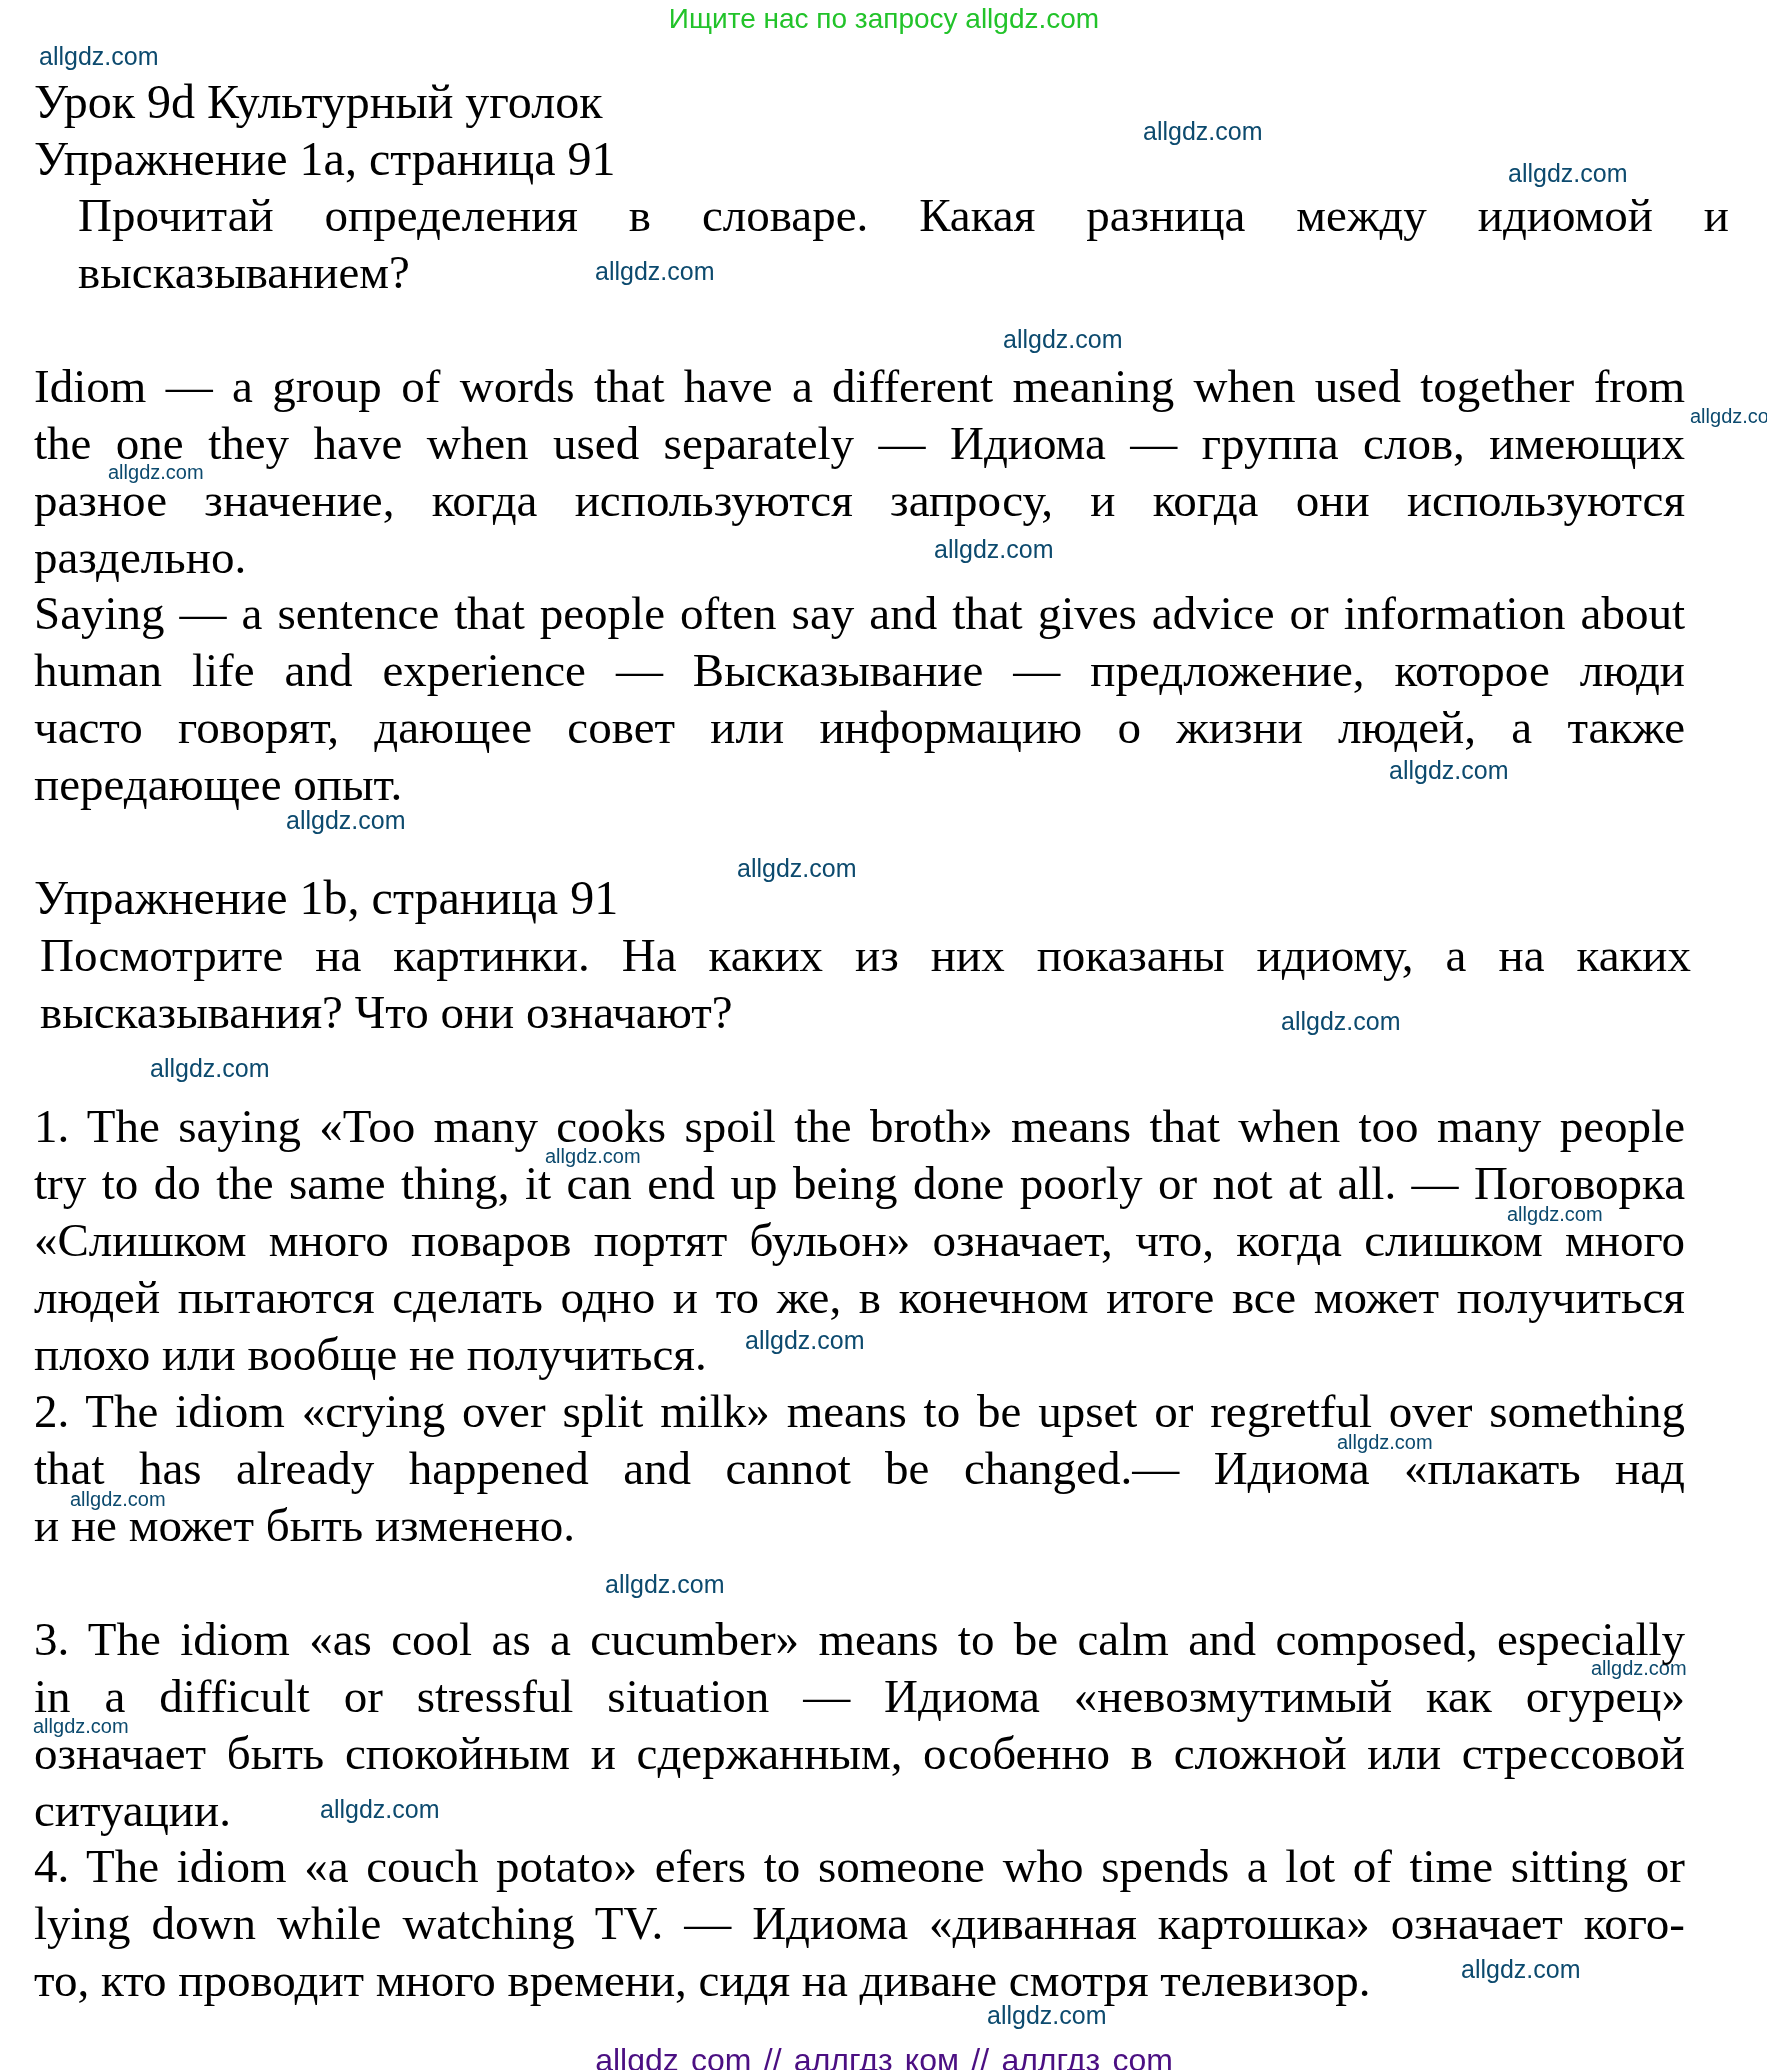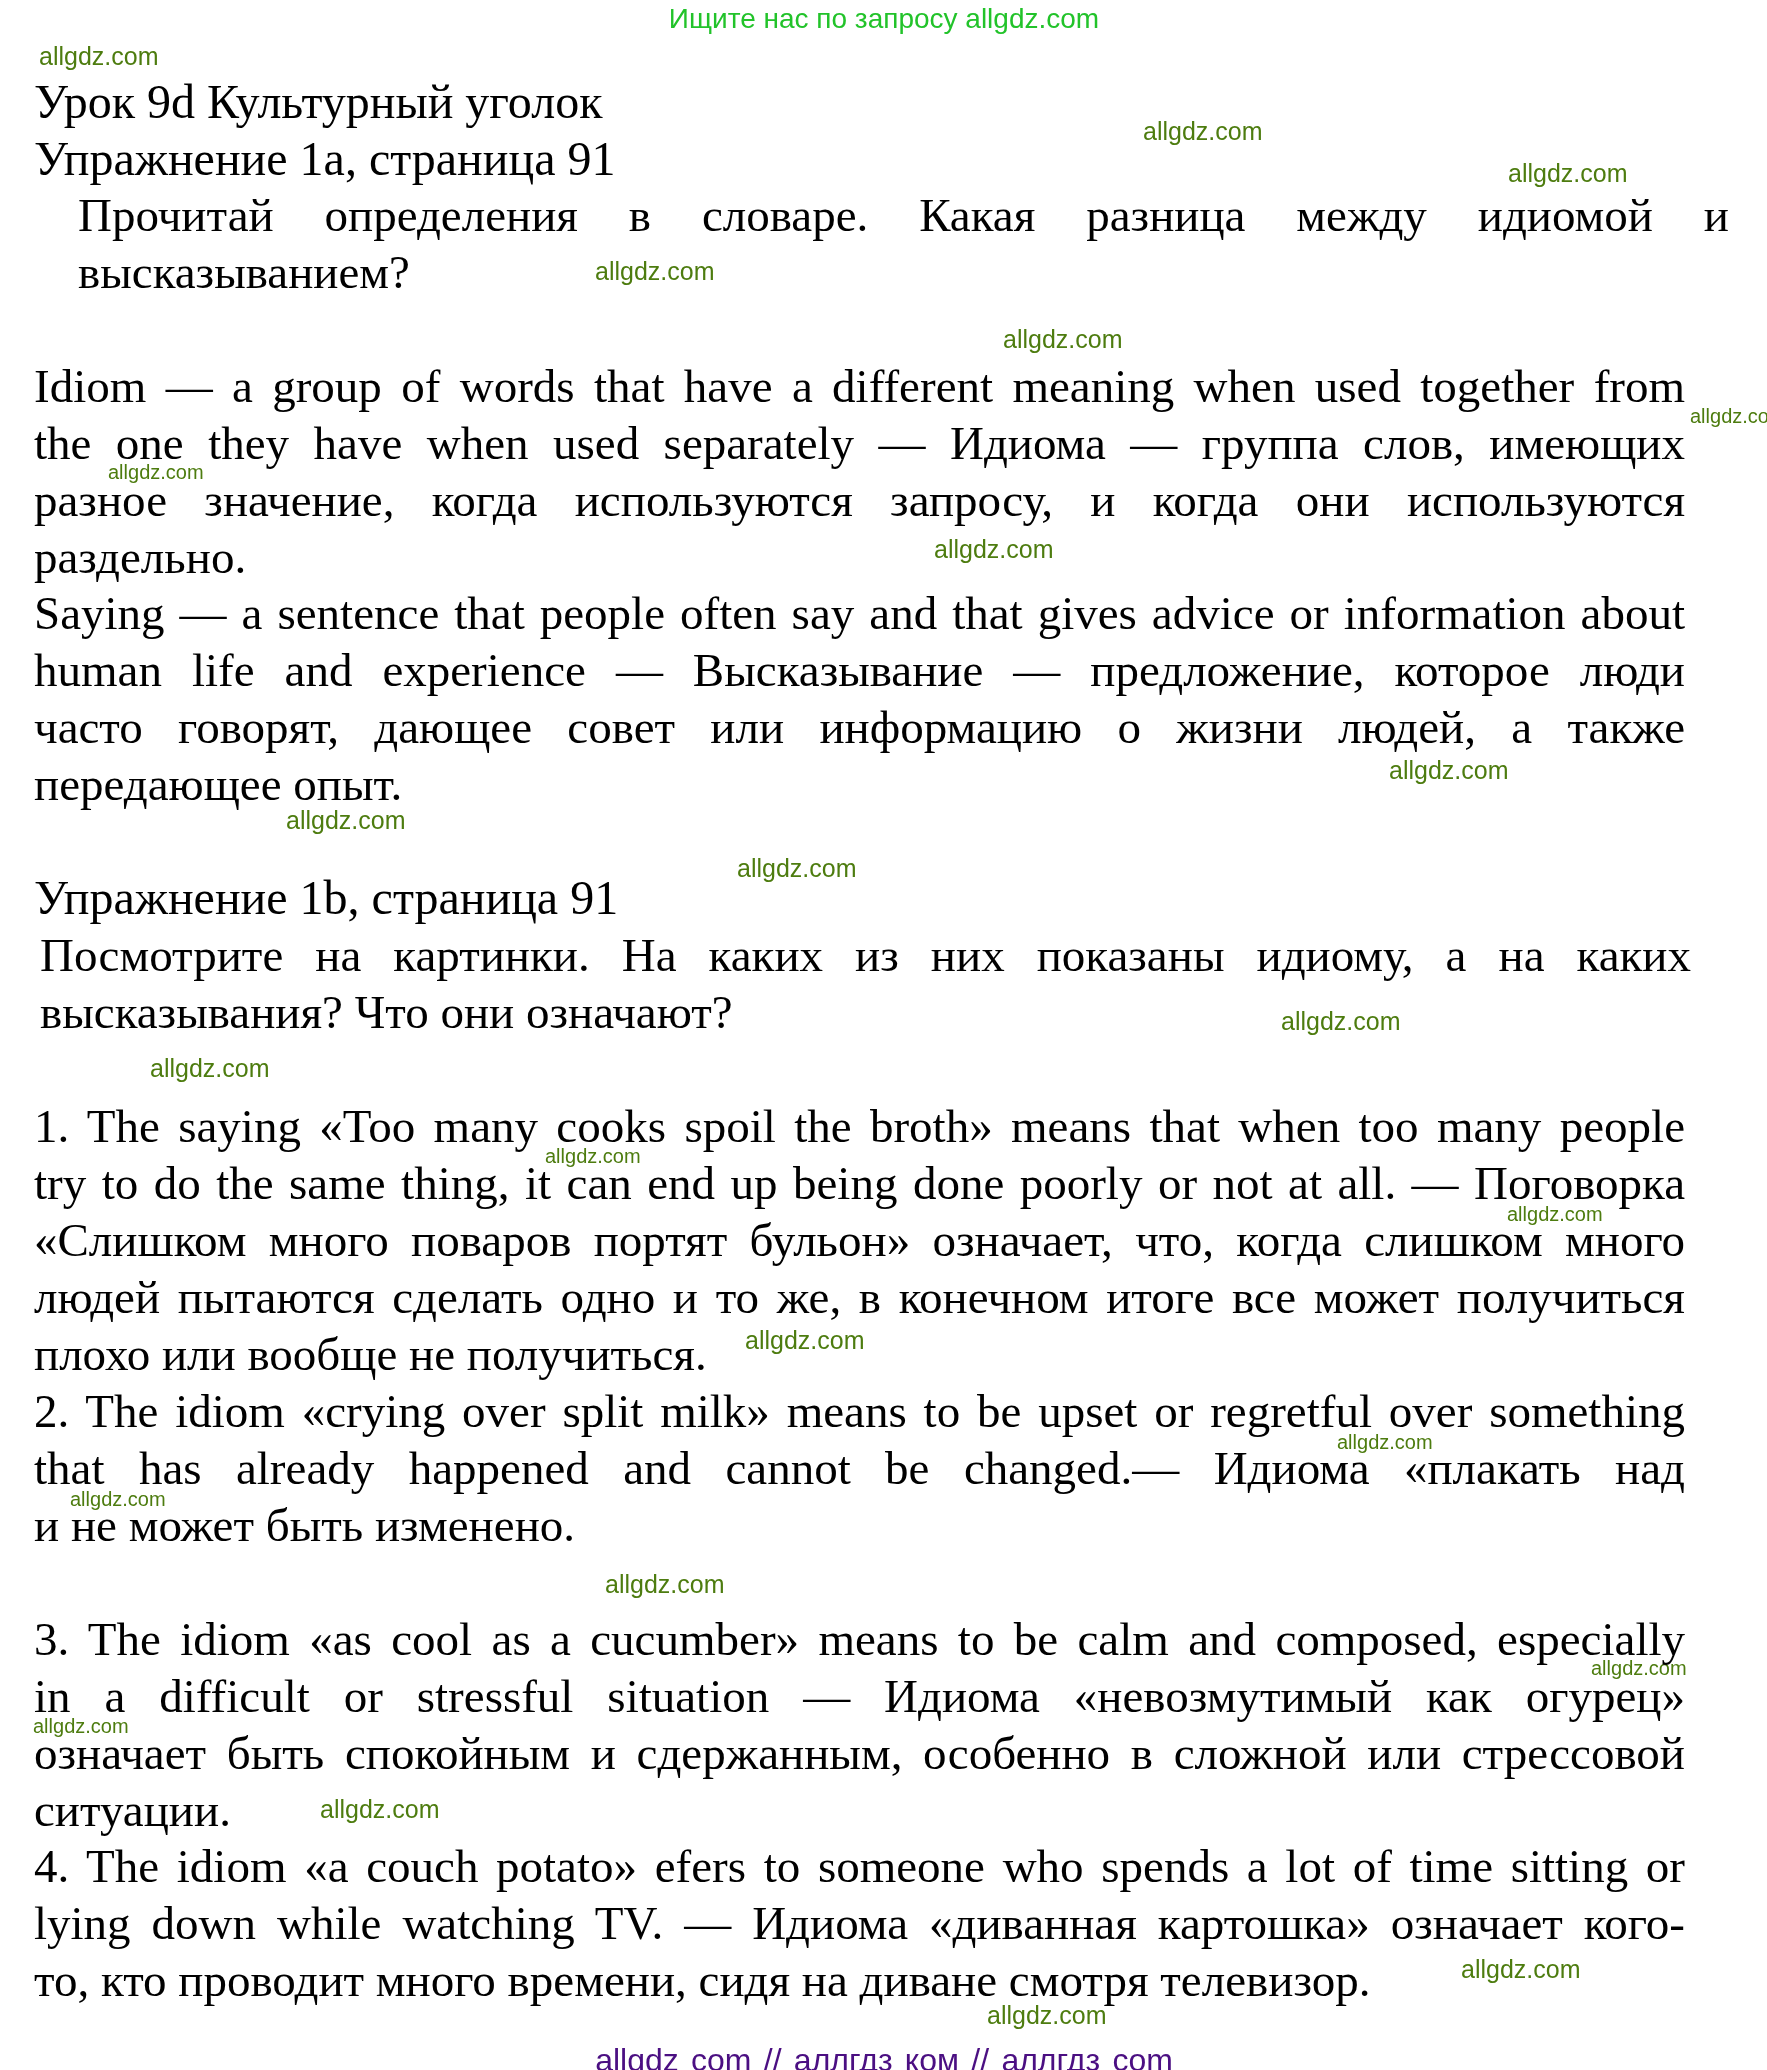--- a/index.html
+++ b/index.html
@@ -4,21 +4,21 @@
 <style>
   html, body { margin: 0; padding: 0; background: #ffffff; }
   body { width: 1768px; height: 2070px; position: relative; overflow: hidden; font-family: "Liberation Serif", serif; color: #000; }
   .banner { position: absolute; top: 0; left: 0; width: 1768px; text-align: center; font-family: "Liberation Sans", sans-serif; font-size: 28px; color: #22c32a; line-height: 37px; }
   .footer { position: absolute; top: 2039px; left: 0; width: 1768px; text-align: center; font-family: "Liberation Sans", sans-serif; font-size: 32px; color: #4b0f82; line-height: 42px; word-spacing: 3.4px; }
   .content { position: absolute; left: 34px; width: 1651px; top: 0; }
   .h { position: absolute; left: 0; font-weight: normal; font-size: 48px; line-height: 57px; white-space: nowrap; text-align: center; }
   .p { position: absolute; left: 0; width: 1651px; font-size: 47px; line-height: 57px; text-align: justify; }
   .p span.line { display: block; text-align: justify; text-align-last: justify; white-space: nowrap; }
   .p span.line.last { text-align-last: left; font-family: Liberation Serif, serif; }
-  .wm { position: absolute; font-family: "Liberation Sans", sans-serif; font-size: 25px; color: #4d7c0f; line-height: 29px; white-space: nowrap; }
+  .wm { position: absolute; font-family: "Liberation Sans", sans-serif; font-size: 25px; color: #0c4a6e; line-height: 29px; white-space: nowrap; }
   .wm.sm { font-size: 20px; line-height: 23.6px; }
 </style>
 </head>
 <body>
 
 <div class="banner">Ищите нас по запросу allgdz.com</div>
 
 <div class="wm" style="left:39px; top:42px;">allgdz.com</div>
 <div class="wm" style="left:1143px; top:117px;">allgdz.com</div>
 <div class="wm" style="left:1508px; top:159px;">allgdz.com</div>

